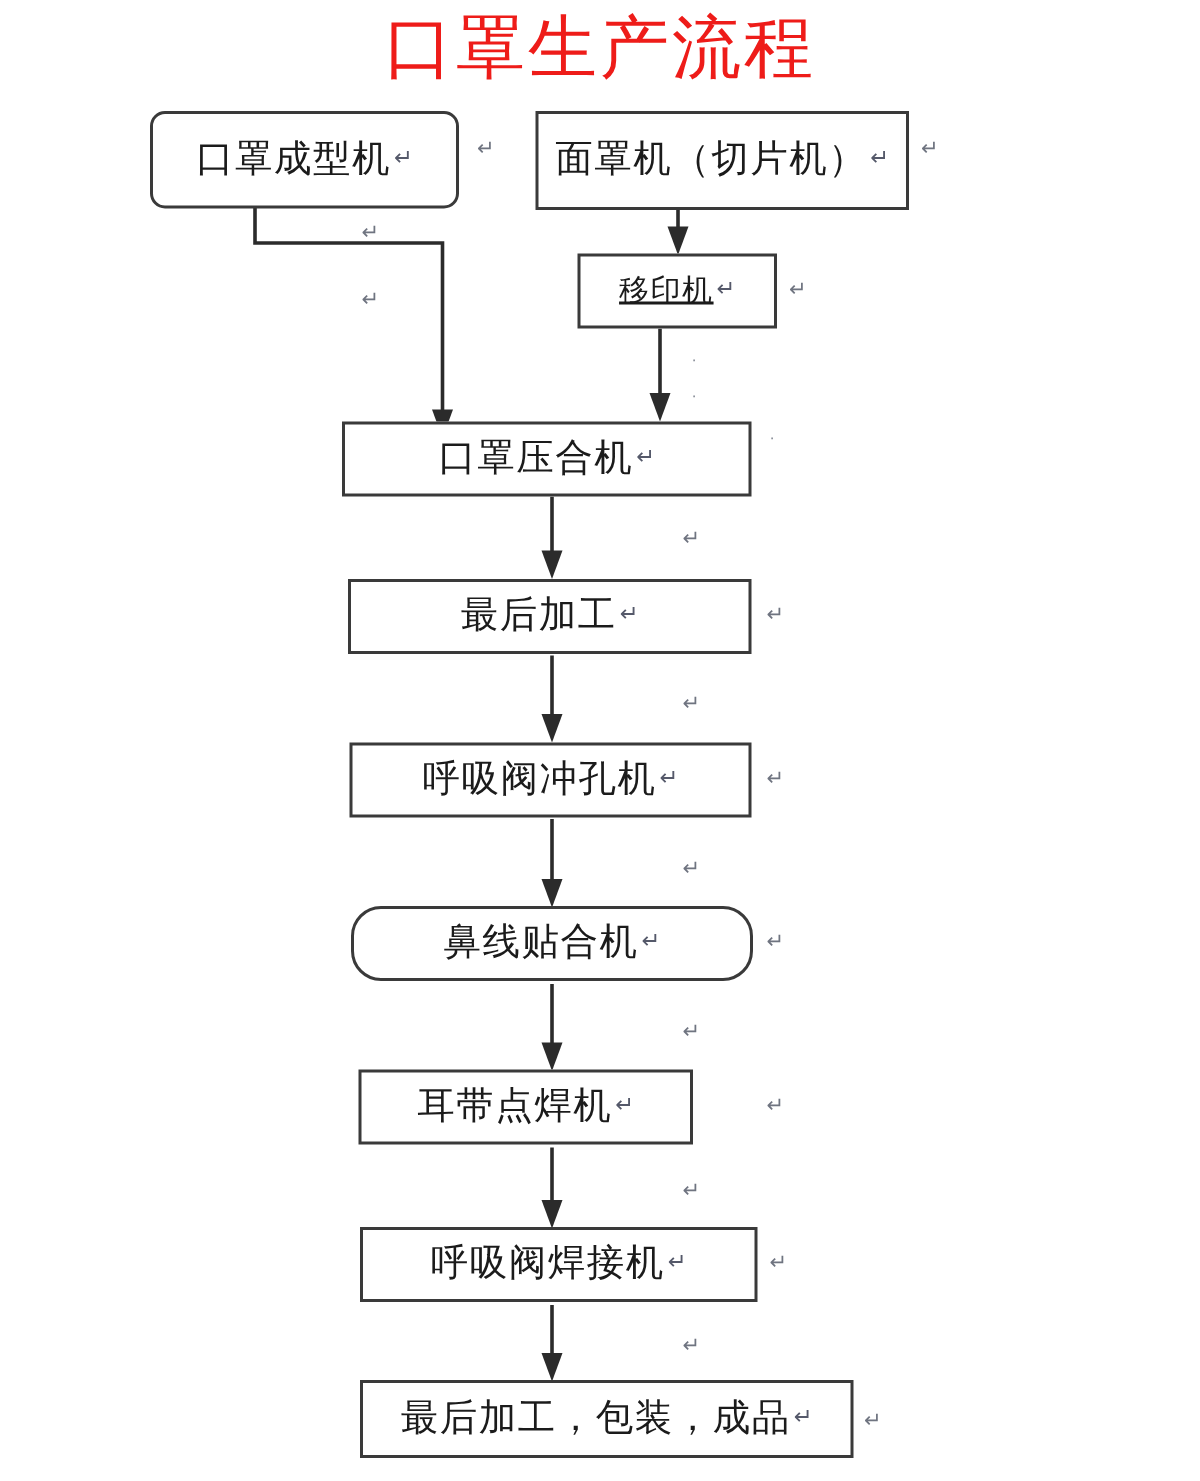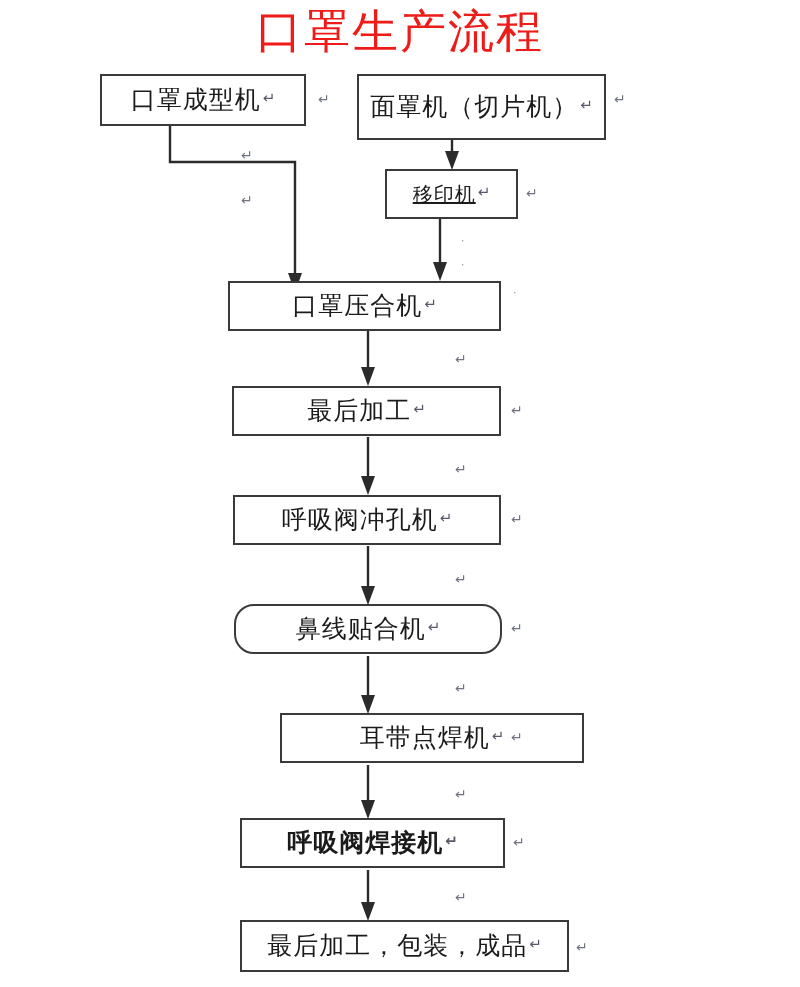--- a/index.html
+++ b/index.html
@@ -92,21 +92,21 @@
     <path d="M368,656 L368,700" fill="none" stroke="#2b2b2b" stroke-width="2.4"></path>
     <polygon points="368,714 361,695 375,695" fill="#2b2b2b"></polygon>
 
     <path d="M368,765 L368,805" fill="none" stroke="#2b2b2b" stroke-width="2.4"></path>
     <polygon points="368,819 361,800 375,800" fill="#2b2b2b"></polygon>
 
     <path d="M368,870 L368,907" fill="none" stroke="#2b2b2b" stroke-width="2.4"></path>
     <polygon points="368,921 361,902 375,902" fill="#2b2b2b"></polygon>
   </svg>
 
-  <div class="node" style="left:100px;top:74px;width:206px;height:52px;">
+  <div class="node" style="left:100px;top:74px;width:206px;height:65px;border-radius:10px;">
     <span class="label">口罩成型机</span>
     <span class="pilcrow inbox">↵</span>
   </div>
 
   <div class="node" style="left:357px;top:74px;width:249px;height:66px;">
     <span class="label">面罩机（切片机）</span>
     <span class="pilcrow inbox">↵</span>
   </div>
 
   <div class="node" style="left:385px;top:169px;width:133px;height:50px;">
@@ -127,26 +127,26 @@
   <div class="node" style="left:233px;top:495px;width:268px;height:50px;align-items:center;">
     <span class="label">呼吸阀冲孔机</span>
     <span class="pilcrow inbox">↵</span>
   </div>
 
   <div class="node" style="left:234px;top:604px;width:268px;height:50px;border-radius:20px;">
     <span class="label">鼻线贴合机</span>
     <span class="pilcrow inbox">↵</span>
   </div>
 
-  <div class="node" style="left:239px;top:713px;width:304px;height:50px;margin-left:41px;">
+  <div class="node" style="left:239px;top:713px;width:223px;height:50px;">
     <span class="label">耳带点焊机</span>
     <span class="pilcrow inbox">↵</span>
   </div>
 
-  <div class="node" style="left:240px;top:818px;width:265px;height:50px;font-weight:bold;">
+  <div class="node" style="left:240px;top:818px;width:265px;height:50px;">
     <span class="label">呼吸阀焊接机</span>
     <span class="pilcrow inbox">↵</span>
   </div>
 
   <div class="node" style="left:240px;top:920px;width:329px;height:52px;">
     <span class="label">最后加工，包装，成品</span>
     <span class="pilcrow inbox">↵</span>
   </div>
 
   <span class="pilcrow" style="left:318px;top:92px;">↵</span>

